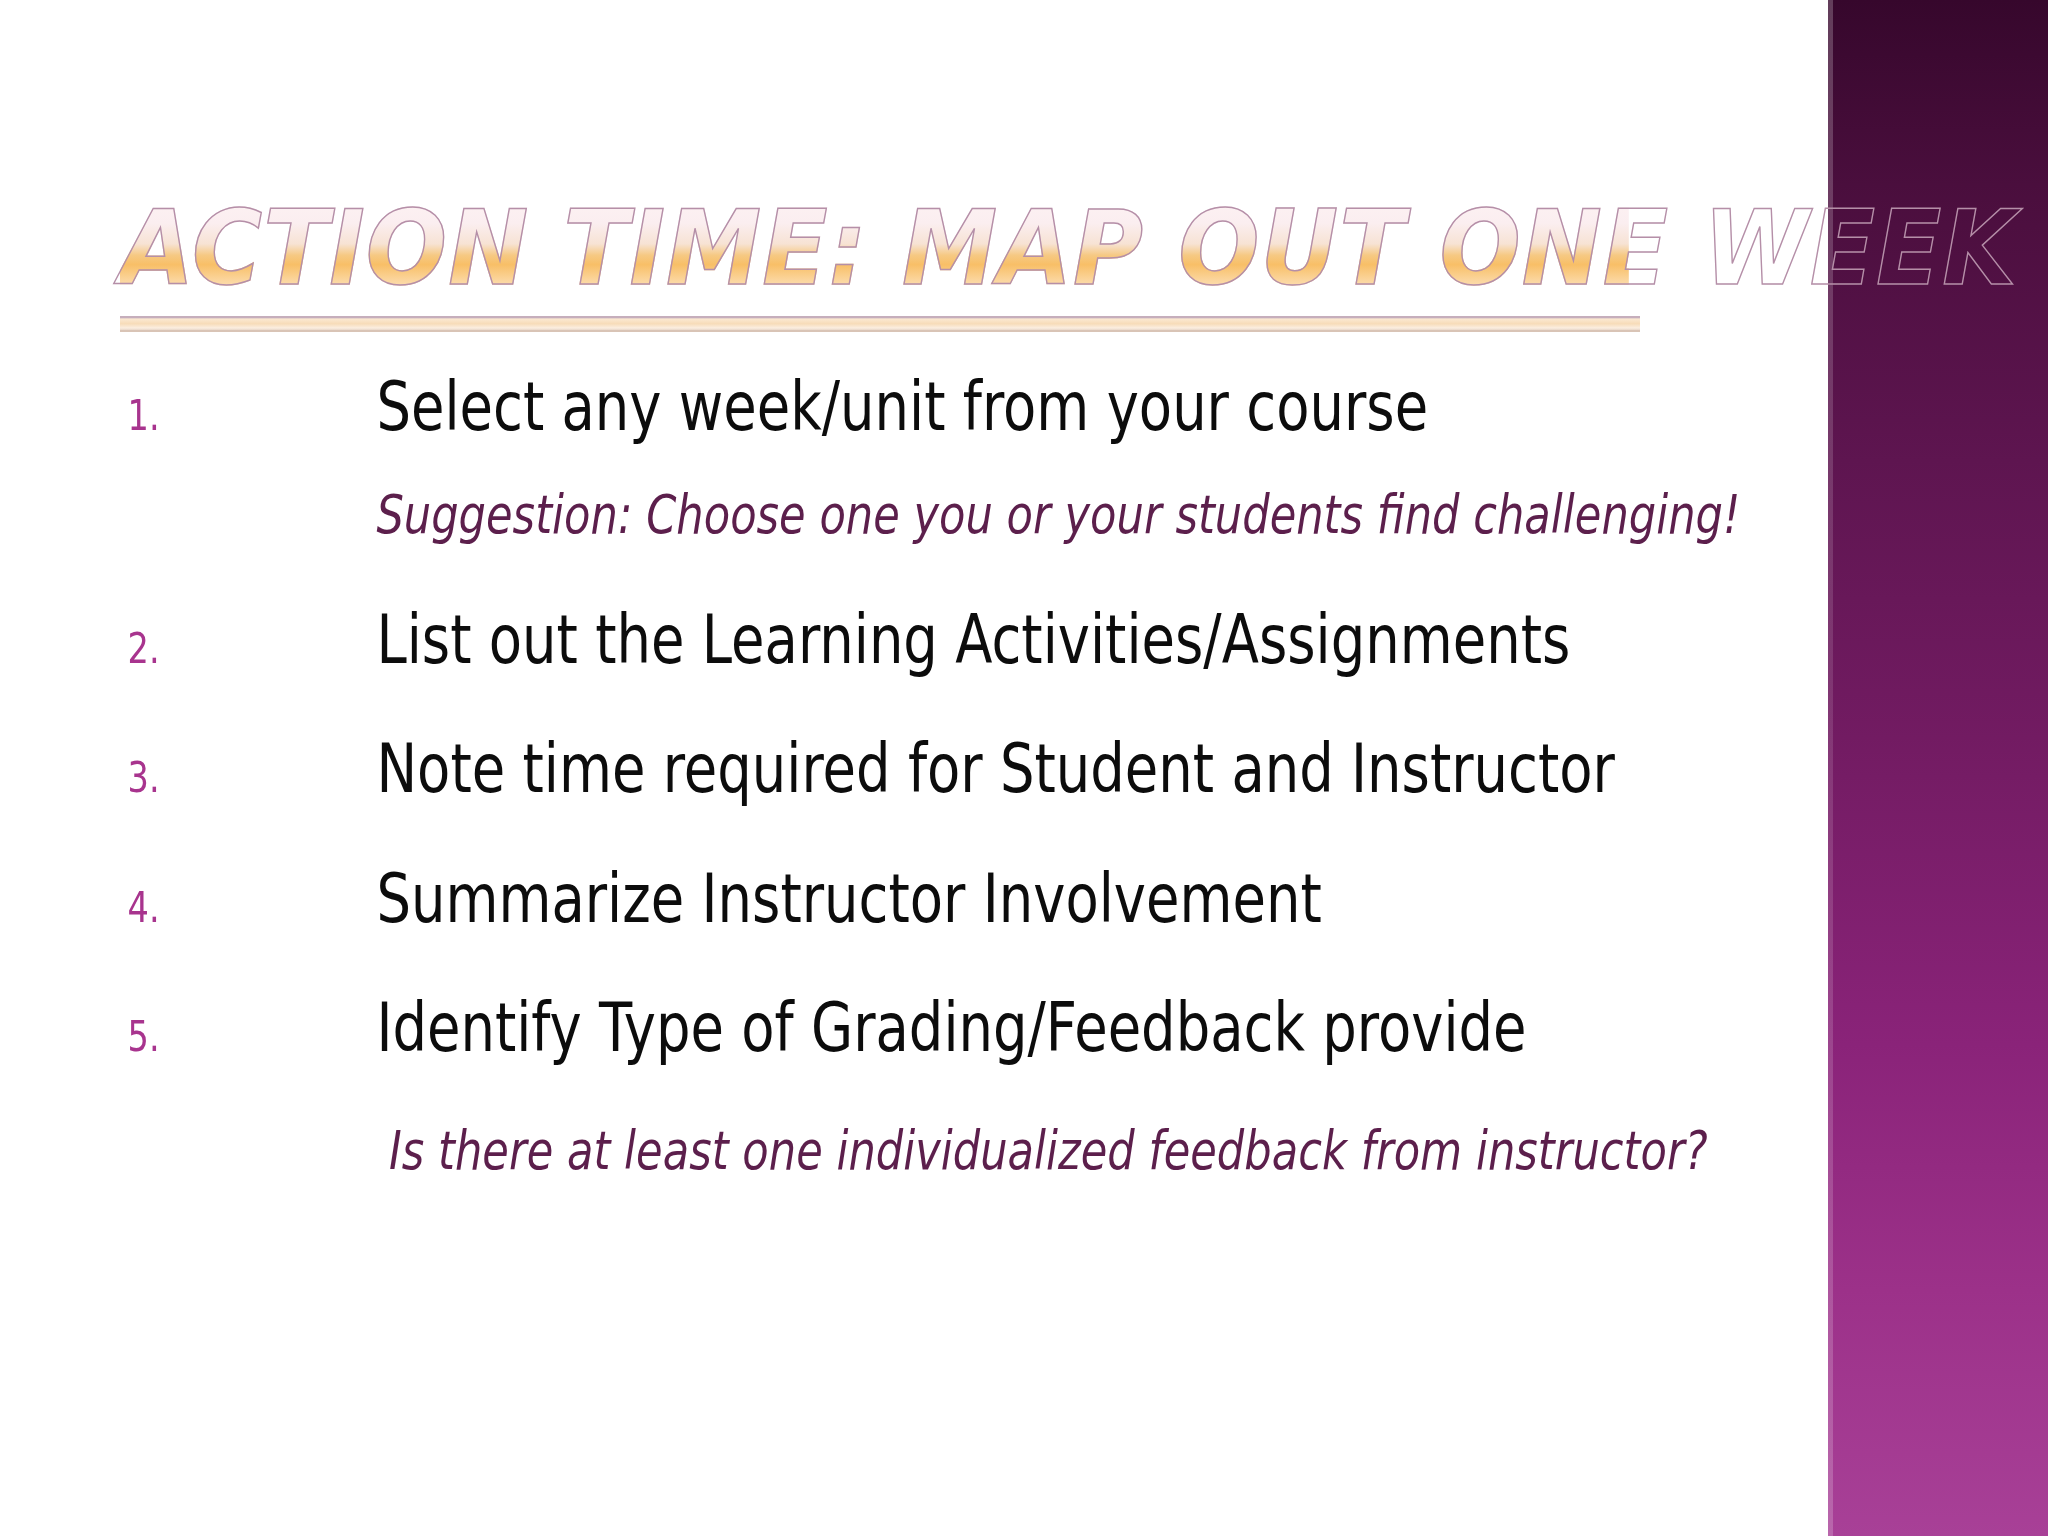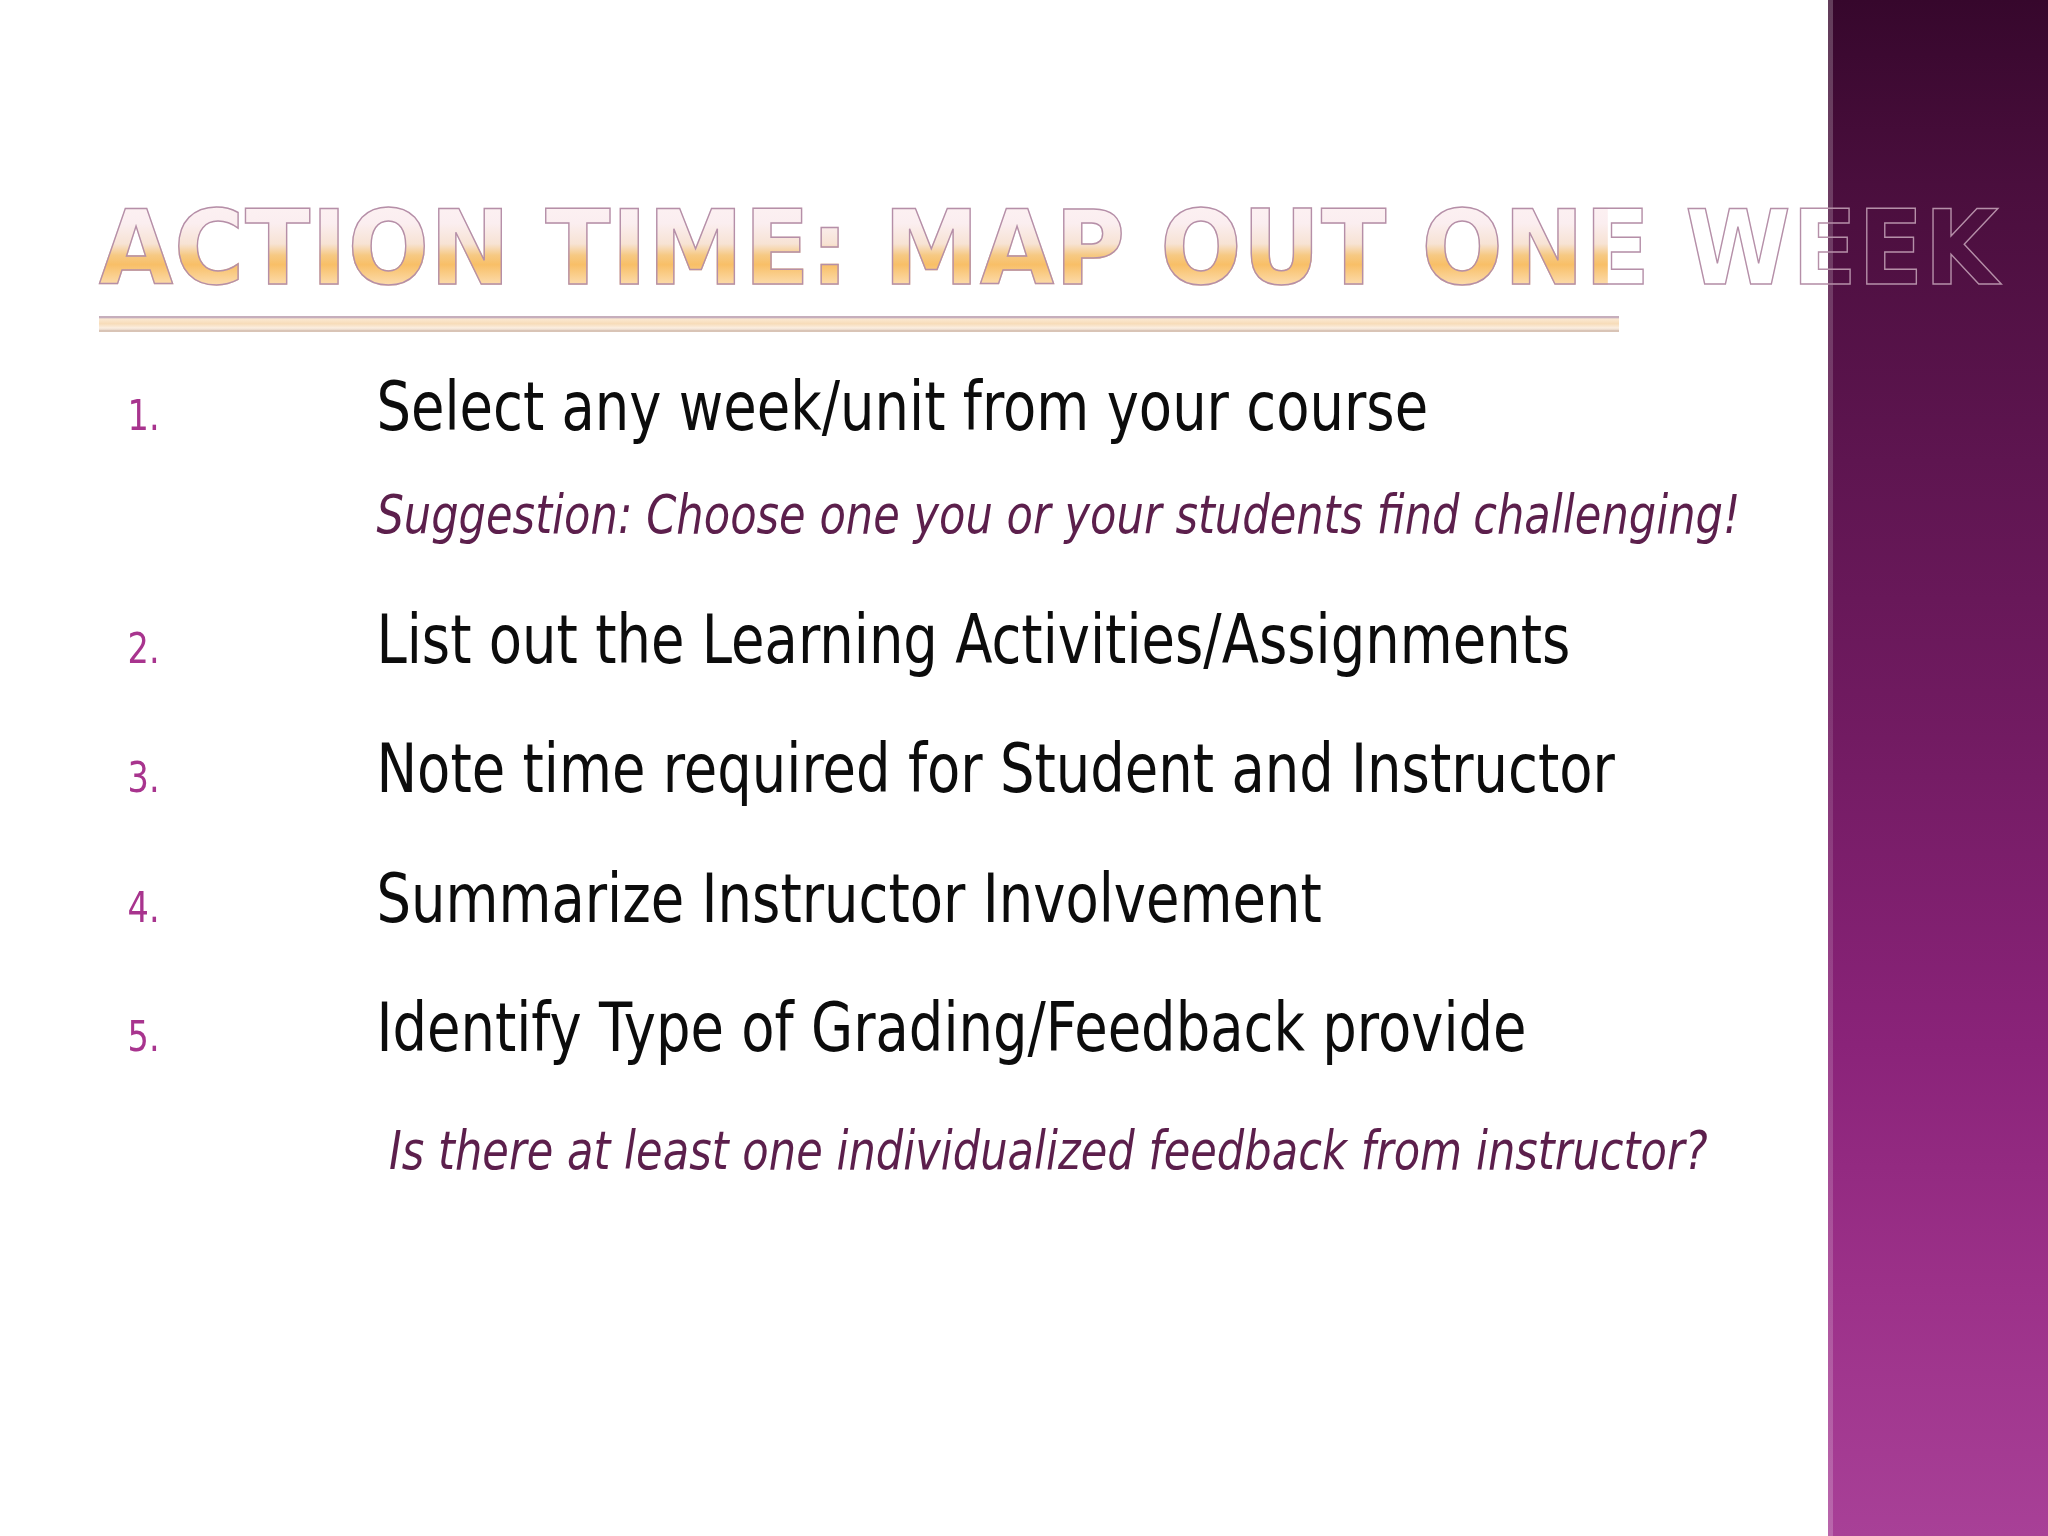--- a/index.html
+++ b/index.html
@@ -42,23 +42,24 @@
     height: 100%;
     background: linear-gradient(to bottom,
         rgba(255,255,255,0.22) 0%,
         rgba(255,255,255,0.12) 45%,
         rgba(255,255,255,0.20) 100%);
   }
 
   
   .title-block {
     position: absolute;
-    left: 99px;
+    left: 120px;
     top: 196px;
     width: 1640px;
+    font-style: italic;
   }
 
   .slide-title {
     margin: 0;
     font-family: "DejaVu Sans", sans-serif;
     font-weight: 700;
     font-size: 104px;
     line-height: 1.0;
     letter-spacing: 1px;
     text-transform: uppercase;

